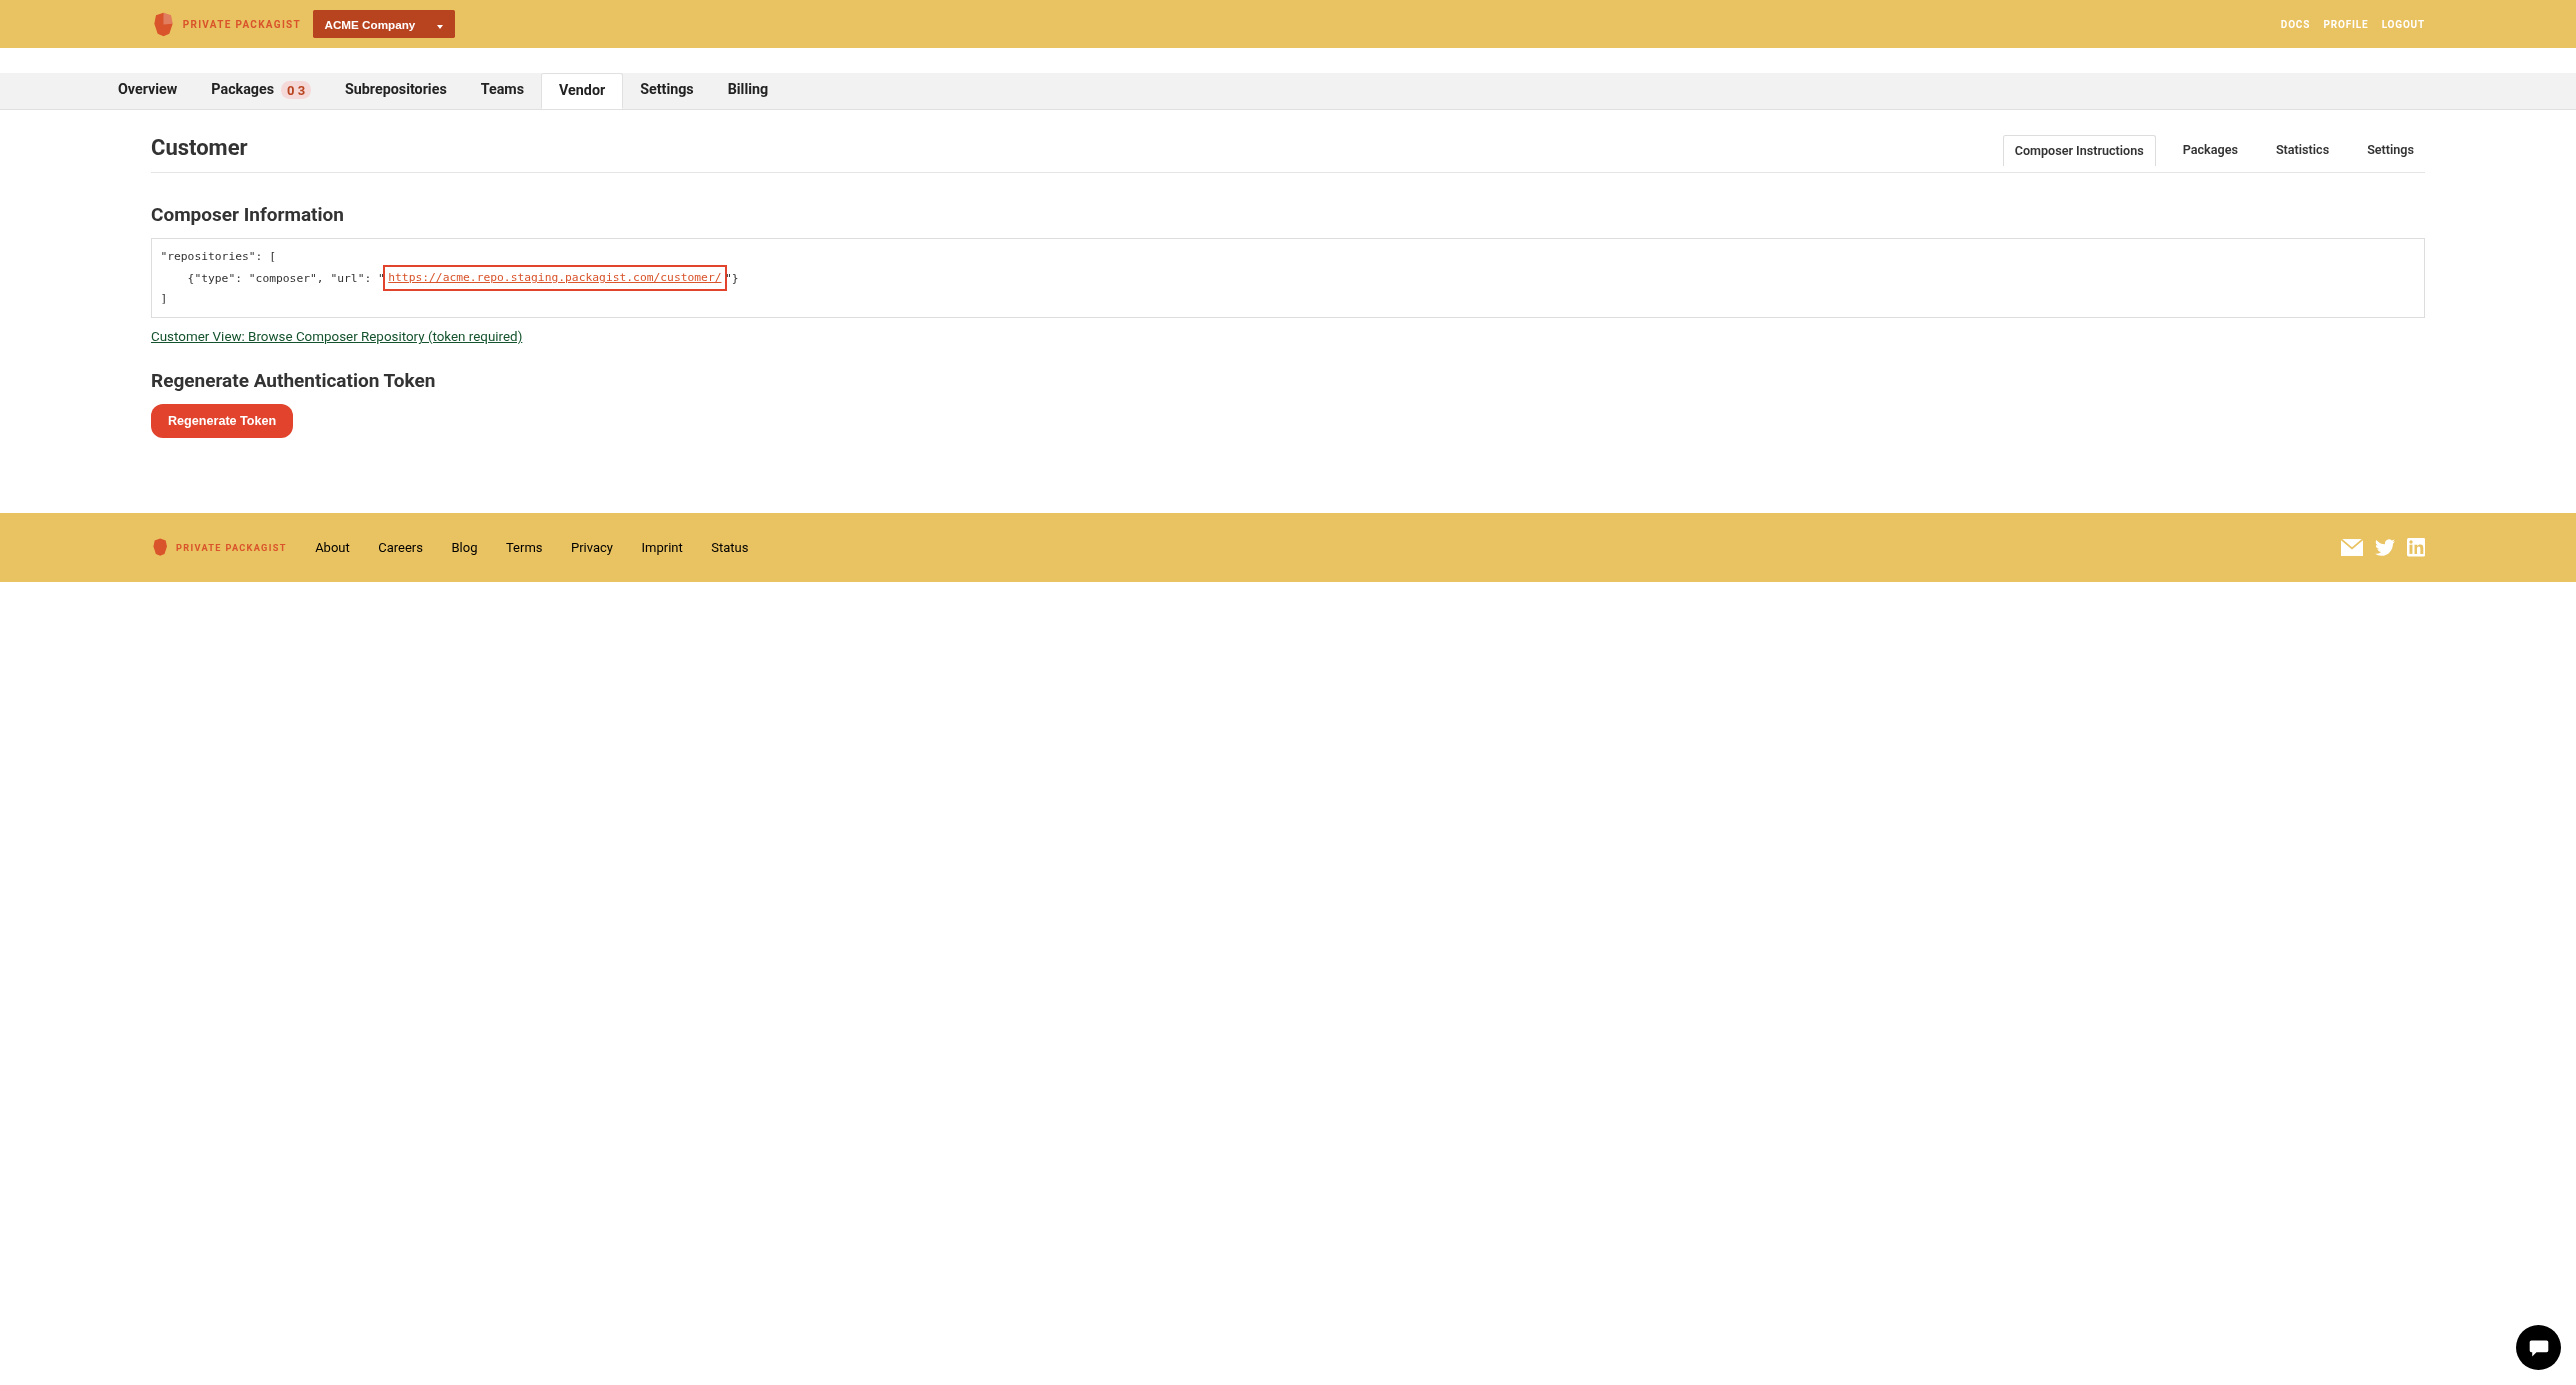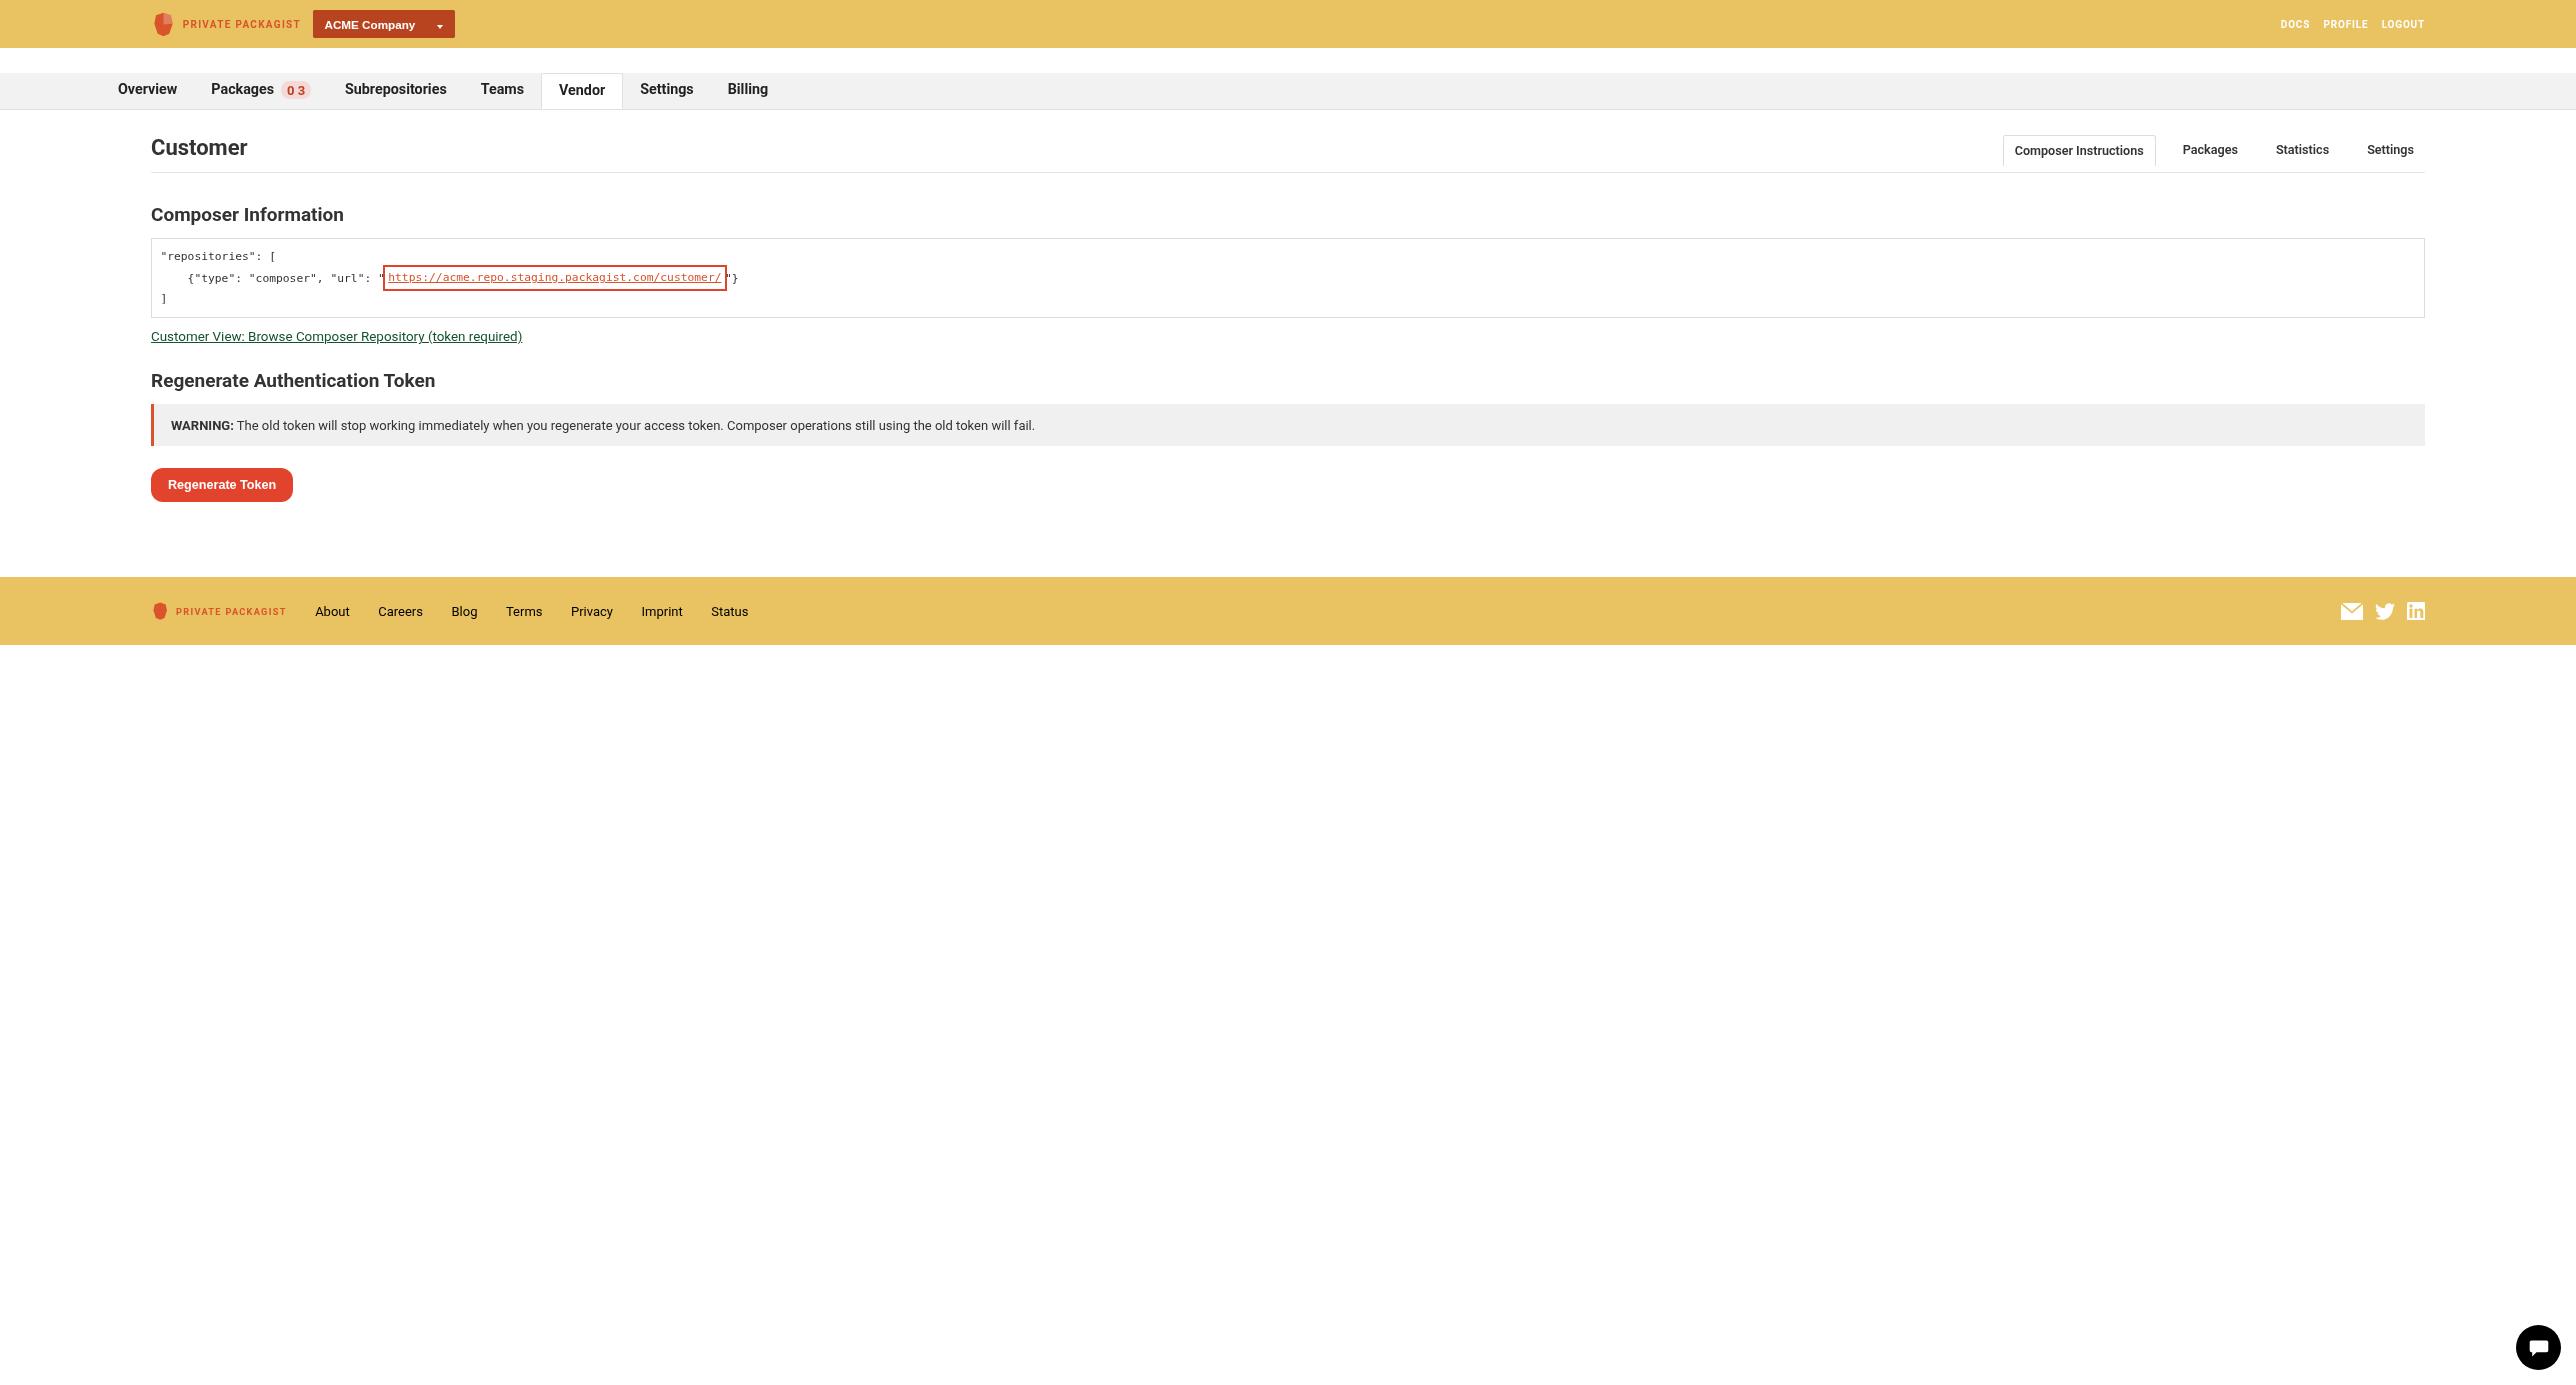--- a/index.html
+++ b/index.html
@@ -96,23 +96,20 @@
   <h2 class="section-title">Composer Information</h2>
 
 
   <div class="code-box" style="white-space: pre;"><span>"repositories": [
     {"type": "composer", "url": "</span><a class="repo-url">https://acme.repo.staging.packagist.com/customer/</a><span>"}
 ]</span></div>
 
   <a class="link-red">Customer View: Browse Composer Repository (token required)</a>
 
   <h2 class="section-title">Regenerate Authentication Token</h2>
-  <div class="warning-box">
-    <b>WARNING:</b><span> The old token will stop working immediately when you regenerate your access token. Composer operations still using the old token will fail.</span>
-  </div>
   <button class="regen-btn">Regenerate Token</button>
 </div>
 
 <div class="footer">
   <div class="footer-left">
     <div class="footer-logo">
       <svg width="18.4" height="18.4" viewBox="0 0 30 30">
           <path fill="#d9532b" d="M6 4 L15 1 L24 4 L26 14 L22 26 L15 29 L8 26 L4 14 Z"></path>
         </svg>
       <span class="footer-logo-text">PRIVATE PACKAGIST</span>

